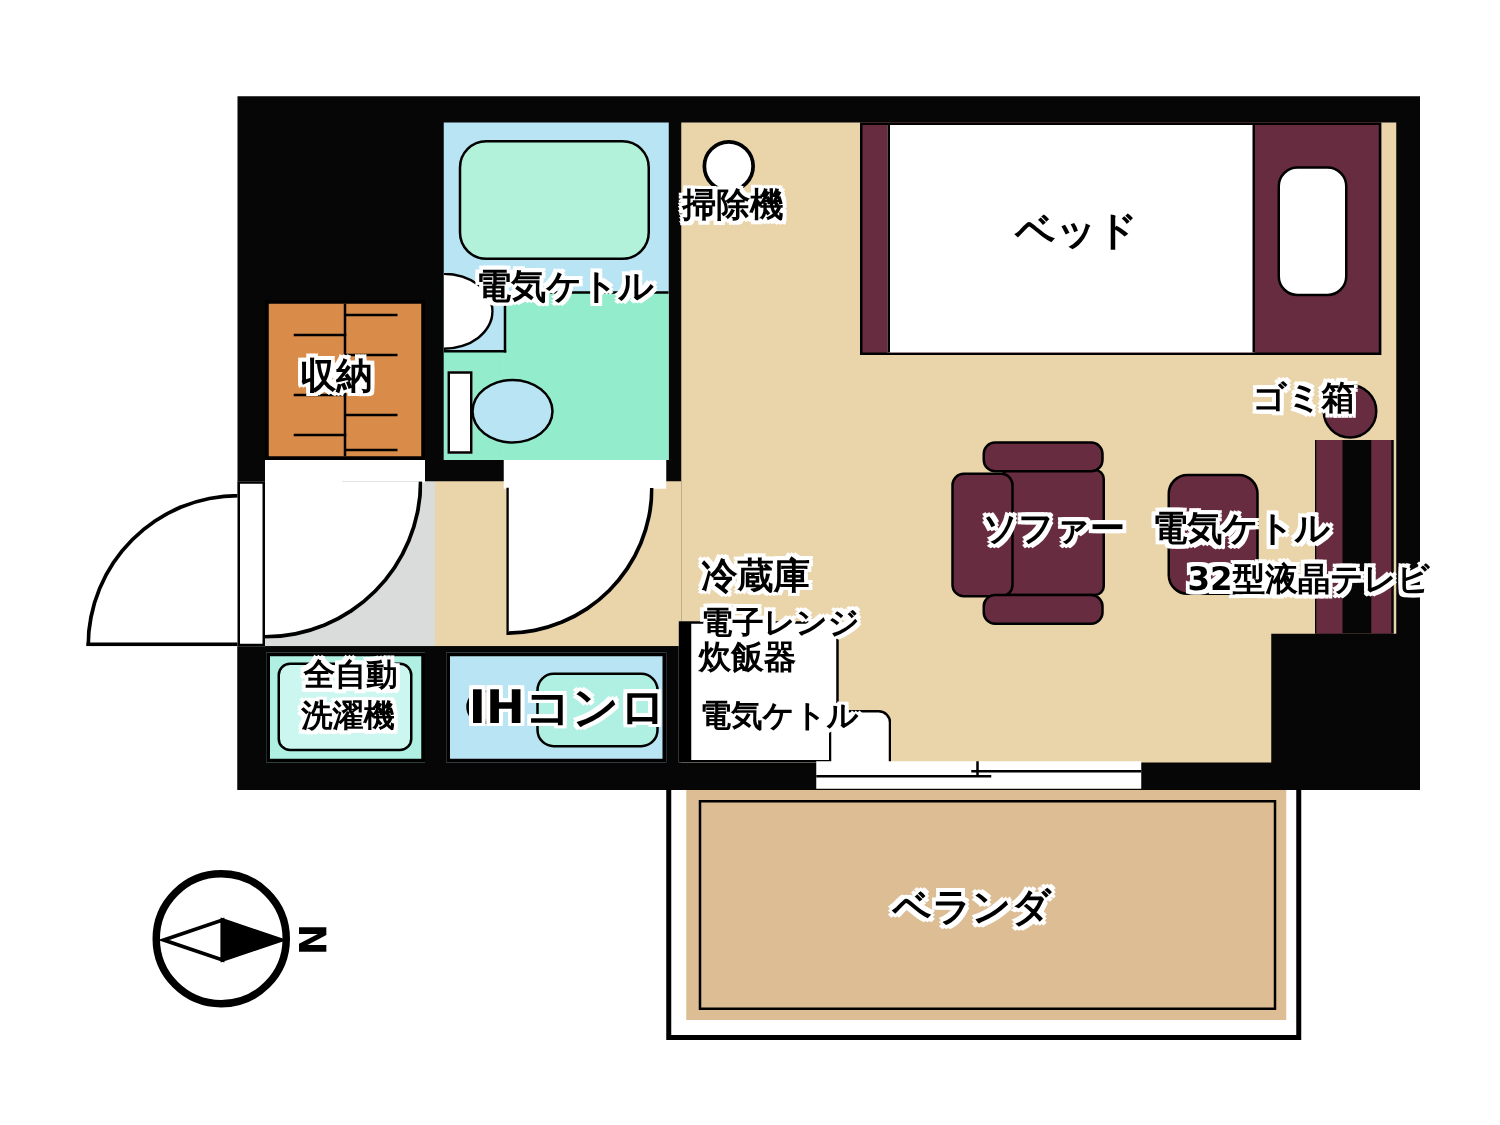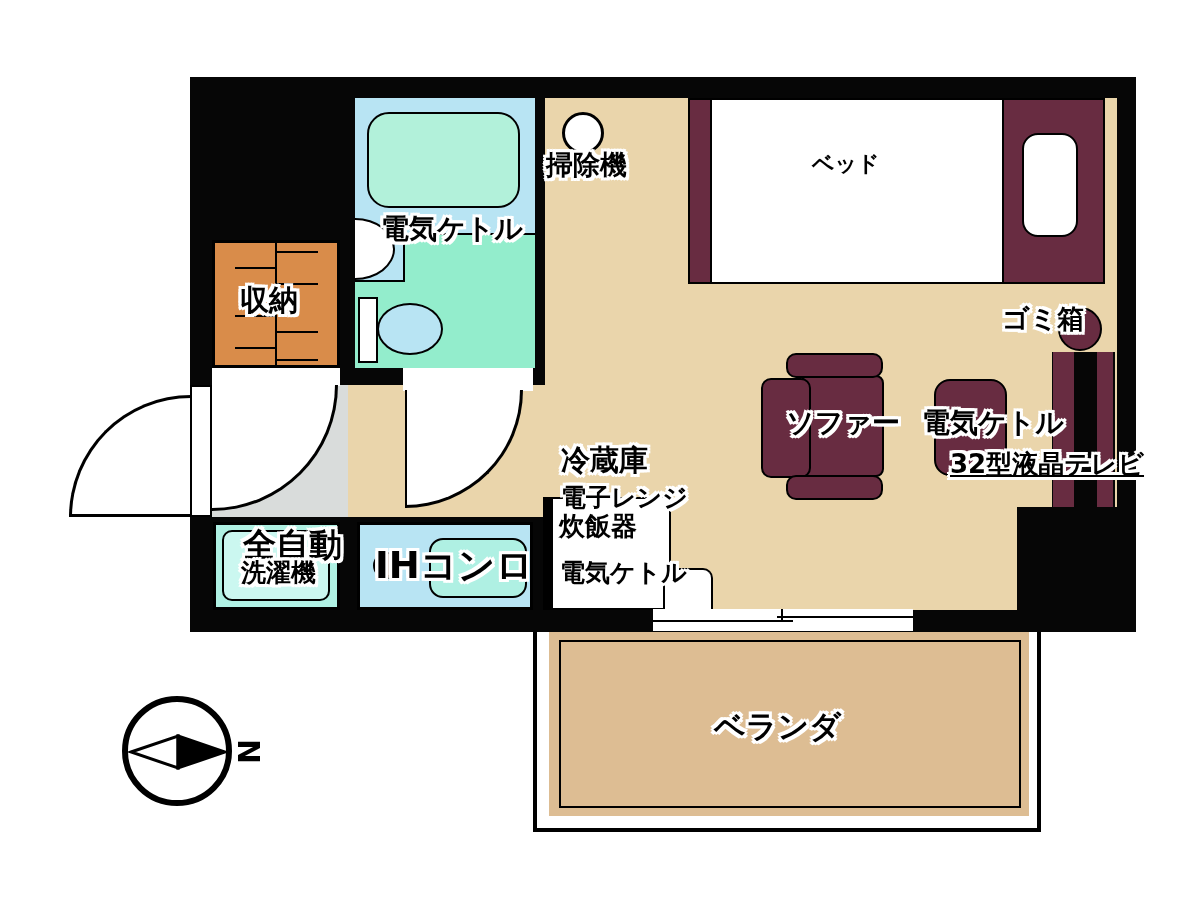--- a/index.html
+++ b/index.html
@@ -97,29 +97,29 @@
   <div class="abs" style="left:405px;top:390px;width:118px;height:118px;background:#fff;border-left:2px solid #000;border-right:3px solid #000;border-bottom:3px solid #000;border-radius:0 0 118px 0;"></div>
 
   <div class="abs" style="left:122px;top:696px;width:110px;height:110px;background:#fff;border:6px solid #000;border-radius:50%;"></div>
   <svg class="abs" style="left:128px;top:730px;" width="100" height="44" viewBox="0 0 100 44">
     <polygon points="3,22 50,6 50,38" fill="#ffffff" stroke="#000" stroke-width="3"></polygon>
     <polygon points="50,6 97,22 50,38" fill="#000000" stroke="#000" stroke-width="3"></polygon>
   </svg>
   <div class="abs" style="left:236px;top:734px;font-weight:bold;font-size:30px;transform:rotate(90deg);">N</div>
 
   <div class="lbl" style="left:546px;top:151px;font-size:27px;">掃除機</div>
-  <div class="lbl" style="left:812px;top:152px;font-size:22px;">ベッド</div>
+  <div class="lbl" style="left:812px;top:168px;font-size:32px;">ベッド</div>
   <div class="lbl" style="left:381px;top:214px;font-size:28px;">電気ケトル</div>
   <div class="lbl" style="left:240px;top:285px;font-size:29px;">収納</div>
   <div class="lbl" style="left:1002px;top:305px;font-size:27px;">ゴミ箱</div>
   <div class="lbl" style="left:786px;top:408px;font-size:28px;">ソファー</div>
   <div class="lbl" style="left:922px;top:408px;font-size:28px;">電気ケトル</div>
-  <div class="lbl" style="left:950px;top:451px;font-size:26px;text-decoration:underline;">32型液晶テレビ</div>
+  <div class="lbl" style="left:950px;top:451px;font-size:26px;">32型液晶テレビ</div>
   <div class="lbl" style="left:561px;top:445px;font-size:29px;">冷蔵庫</div>
   <div class="lbl" style="left:561px;top:485px;font-size:25px;">電子レンジ</div>
   <div class="lbl" style="left:559px;top:513px;font-size:26px;">炊飯器</div>
   <div class="lbl" style="left:560px;top:560px;font-size:25px;">電気ケトル</div>
-  <div class="lbl" style="left:243px;top:528px;font-size:33px;font-family:Liberation Serif, serif;">全自動</div>
+  <div class="lbl" style="left:243px;top:528px;font-size:25px;font-family:Liberation Serif, serif;">全自動</div>
   <div class="lbl" style="left:241px;top:560px;font-size:25px;">洗濯機</div>
   <div class="lbl" style="left:375px;top:547px;font-size:37px;">IHコンロ</div>
   <div class="lbl" style="left:714px;top:710px;font-size:31px;">ベランダ</div>
 
 </div>
 
 </body></html>

